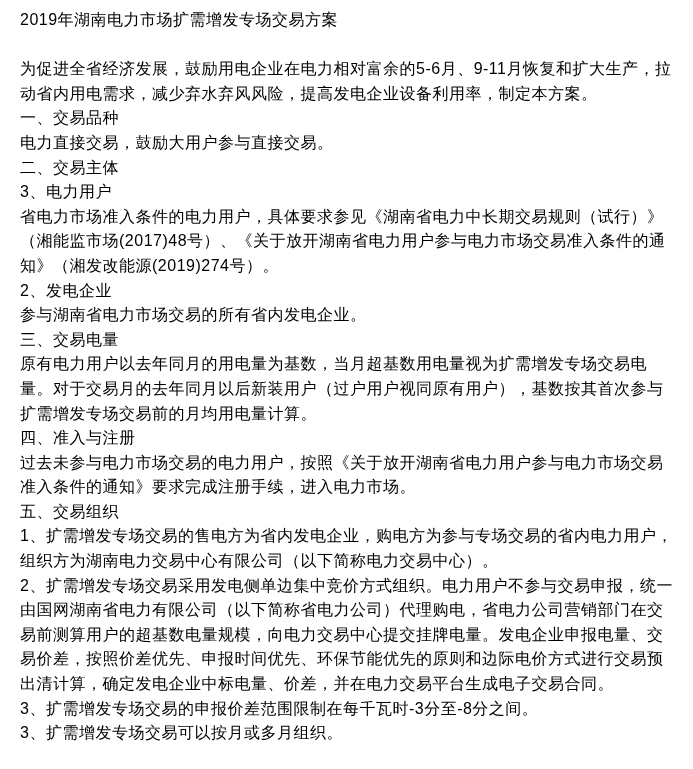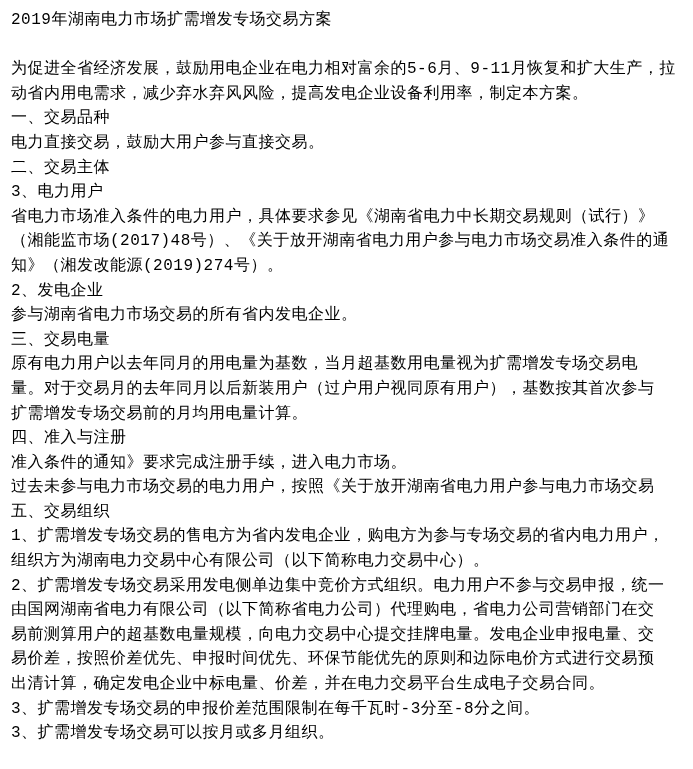--- a/index.html
+++ b/index.html
@@ -7,22 +7,22 @@
     padding: 0;
     background: #ffffff;
   }
   .page {
     position: relative;
     width: 693px;
     height: 769px;
     background: #ffffff;
     overflow: hidden;
     box-sizing: border-box;
-    padding: 8px 8px 0 11px;
-    font-family: Liberation Mono, monospace;
+    padding: 8px 8px 0 20px;
+    font-family: Liberation Sans, sans-serif;
     font-size: 16px;
     color: #000000;
   }
   .line {
     line-height: 24.6px;
     height: 24.6px;
     white-space: nowrap;
     letter-spacing: 0.5px;
   }
   .line.blank {
@@ -44,22 +44,22 @@
   <div class="line">省电力市场准入条件的电力用户，具体要求参见《湖南省电力中长期交易规则（试行）》</div>
   <div class="line">（湘能监市场(2017)48号）、《关于放开湖南省电力用户参与电力市场交易准入条件的通</div>
   <div class="line">知》（湘发改能源(2019)274号）。</div>
   <div class="line">2、发电企业</div>
   <div class="line">参与湖南省电力市场交易的所有省内发电企业。</div>
   <div class="line">三、交易电量</div>
   <div class="line">原有电力用户以去年同月的用电量为基数，当月超基数用电量视为扩需增发专场交易电</div>
   <div class="line">量。对于交易月的去年同月以后新装用户（过户用户视同原有用户），基数按其首次参与</div>
   <div class="line">扩需增发专场交易前的月均用电量计算。</div>
   <div class="line">四、准入与注册</div>
+  <div class="line">过去未参与电力市场交易的电力用户，按照《关于放开湖南省电力用户参与电力市场交易</div>
   <div class="line">准入条件的通知》要求完成注册手续，进入电力市场。</div>
-  <div class="line">过去未参与电力市场交易的电力用户，按照《关于放开湖南省电力用户参与电力市场交易</div>
   <div class="line">五、交易组织</div>
   <div class="line">1、扩需增发专场交易的售电方为省内发电企业，购电方为参与专场交易的省内电力用户，</div>
   <div class="line">组织方为湖南电力交易中心有限公司（以下简称电力交易中心）。</div>
   <div class="line">2、扩需增发专场交易采用发电侧单边集中竞价方式组织。电力用户不参与交易申报，统一</div>
   <div class="line">由国网湖南省电力有限公司（以下简称省电力公司）代理购电，省电力公司营销部门在交</div>
   <div class="line">易前测算用户的超基数电量规模，向电力交易中心提交挂牌电量。发电企业申报电量、交</div>
   <div class="line">易价差，按照价差优先、申报时间优先、环保节能优先的原则和边际电价方式进行交易预</div>
   <div class="line">出清计算，确定发电企业中标电量、价差，并在电力交易平台生成电子交易合同。</div>
   <div class="line">3、扩需增发专场交易的申报价差范围限制在每千瓦时-3分至-8分之间。</div>
   <div class="line">3、扩需增发专场交易可以按月或多月组织。</div>

